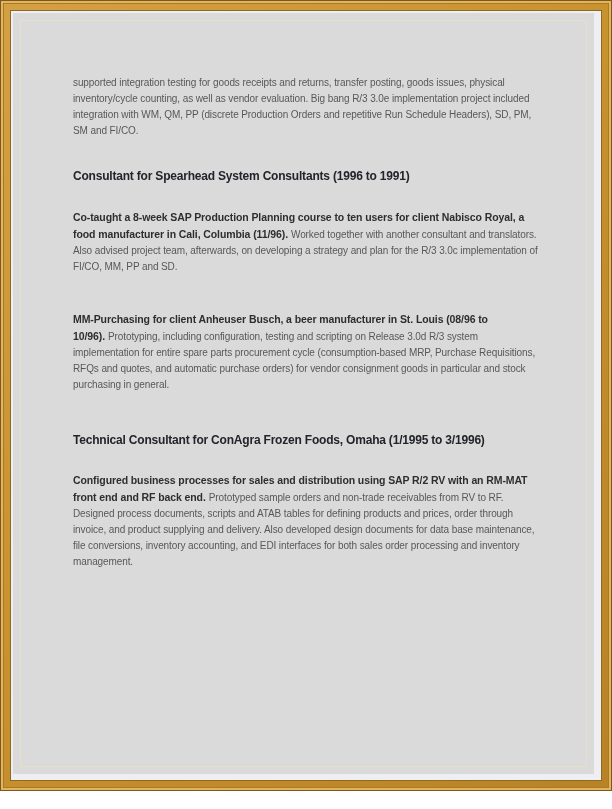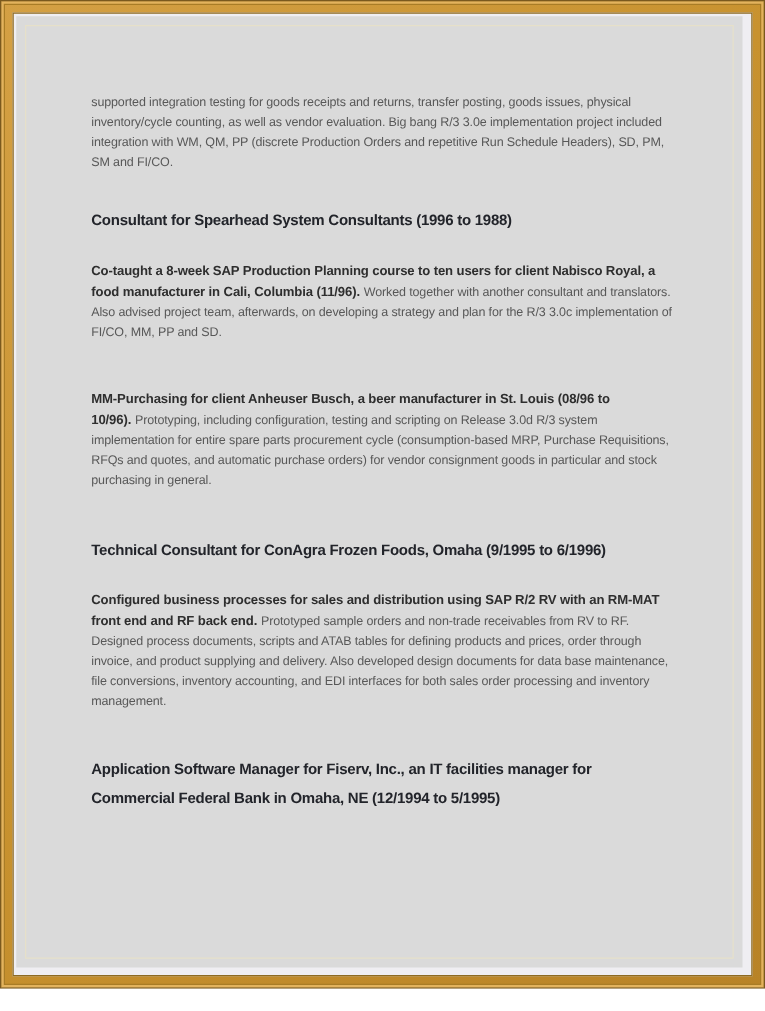--- a/index.html
+++ b/index.html
@@ -87,30 +87,29 @@
 
 <div class="canvas">
   <div class="frame">
     <div class="page">
       <div class="gray">
         <div class="inner-line"></div>
         <div class="content">
 
           <p class="body intro">supported integration testing for goods receipts and returns, transfer posting, goods issues, physical inventory/cycle counting, as well as vendor evaluation. Big bang R/3 3.0e implementation project included integration with WM, QM, PP (discrete Production Orders and repetitive Run Schedule Headers), SD, PM, SM and FI/CO.</p>
 
-          <h2 class="heading h-first">Consultant for Spearhead System Consultants (1996 to 1988)</h2>
+          <h2 class="heading h-first">Consultant for Spearhead System Consultants (1996 to 1991)</h2>
 
           <p class="body"><span class="lead">Co-taught a 8-week SAP Production Planning course to ten users for client Nabisco Royal, a food manufacturer in Cali, Columbia (11/96).</span><span>Worked together with another consultant and translators. Also advised project team, afterwards, on developing a strategy and plan for the R/3 3.0c implementation of FI/CO, MM, PP and SD.</span></p>
 
           <p class="body"><span class="lead">MM-Purchasing for client Anheuser Busch, a beer manufacturer in St. Louis (08/96 to 10/96).</span><span>Prototyping, including configuration, testing and scripting on Release 3.0d R/3 system implementation for entire spare parts procurement cycle (consumption-based MRP, Purchase Requisitions, RFQs and quotes, and automatic purchase orders) for vendor consignment goods in particular and stock purchasing in general.</span></p>
 
-          <h2 class="heading">Technical Consultant for ConAgra Frozen Foods, Omaha (9/1995 to 6/1996)</h2>
+          <h2 class="heading">Technical Consultant for ConAgra Frozen Foods, Omaha (1/1995 to 3/1996)</h2>
 
           <p class="body"><span class="lead">Configured business processes for sales and distribution using SAP R/2 RV with an RM-MAT front end and RF back end.</span><span>Prototyped sample orders and non-trade receivables from RV to RF. Designed process documents, scripts and ATAB tables for defining products and prices, order through invoice, and product supplying and delivery. Also developed design documents for data base maintenance, file conversions, inventory accounting, and EDI interfaces for both sales order processing and inventory management.</span></p>
 
-          <h2 class="heading h-fiserv">Application Software Manager for Fiserv, Inc., an IT facilities manager for Commercial Federal Bank in Omaha, NE (12/1994 to 5/1995)</h2>
 
 
         </div>
       </div>
     </div>
   </div>
 </div>
 
 </body></html>

